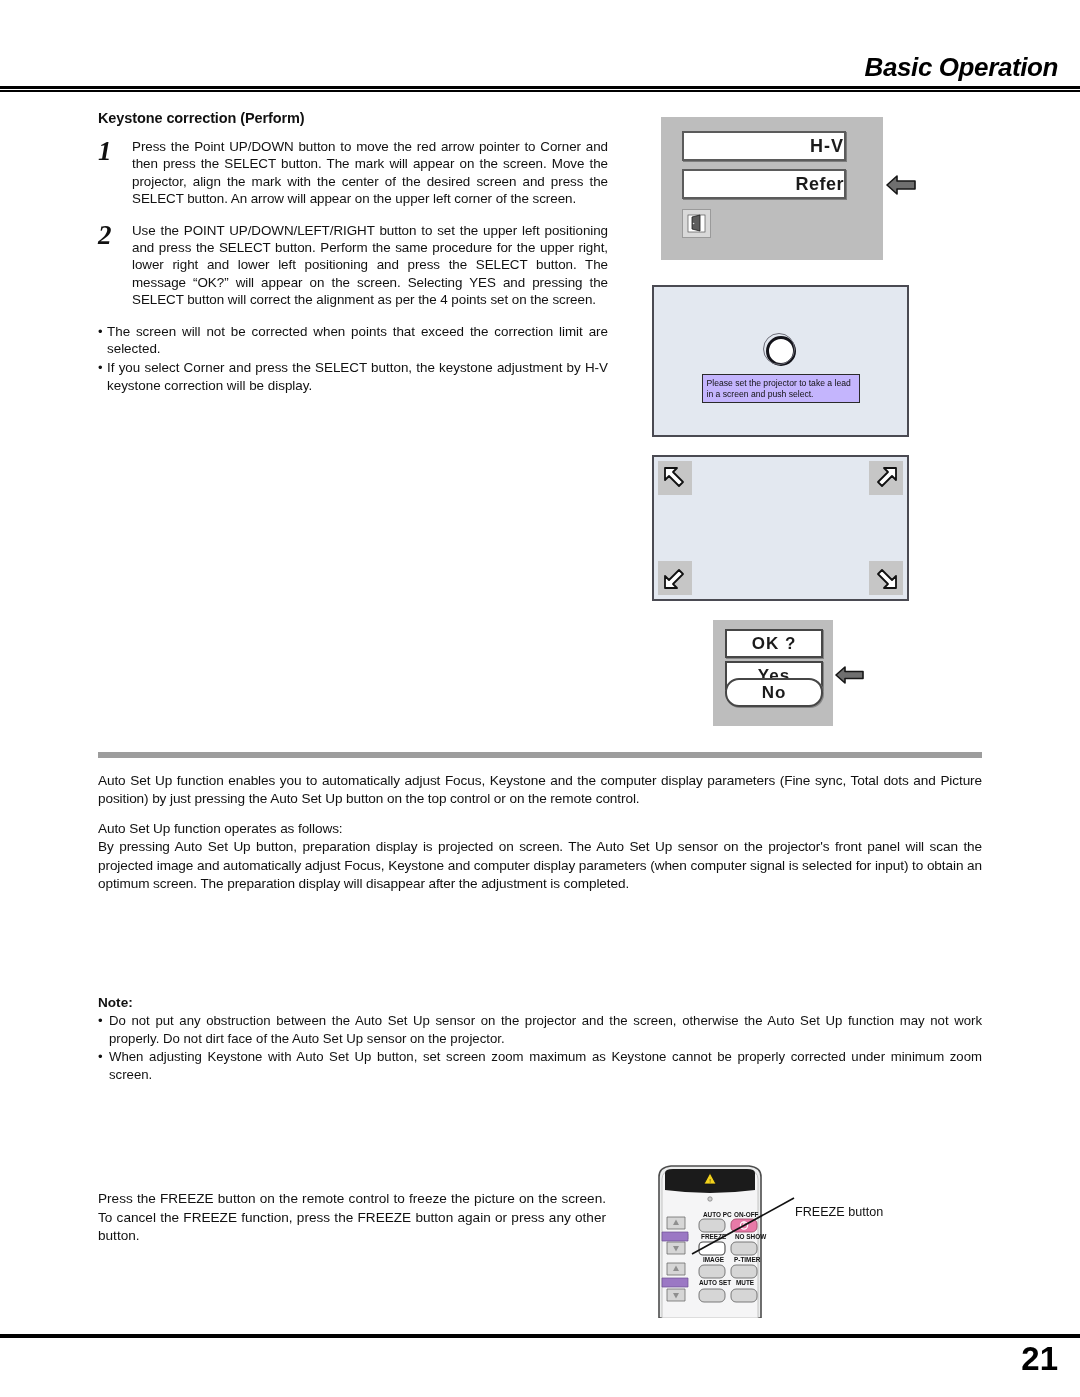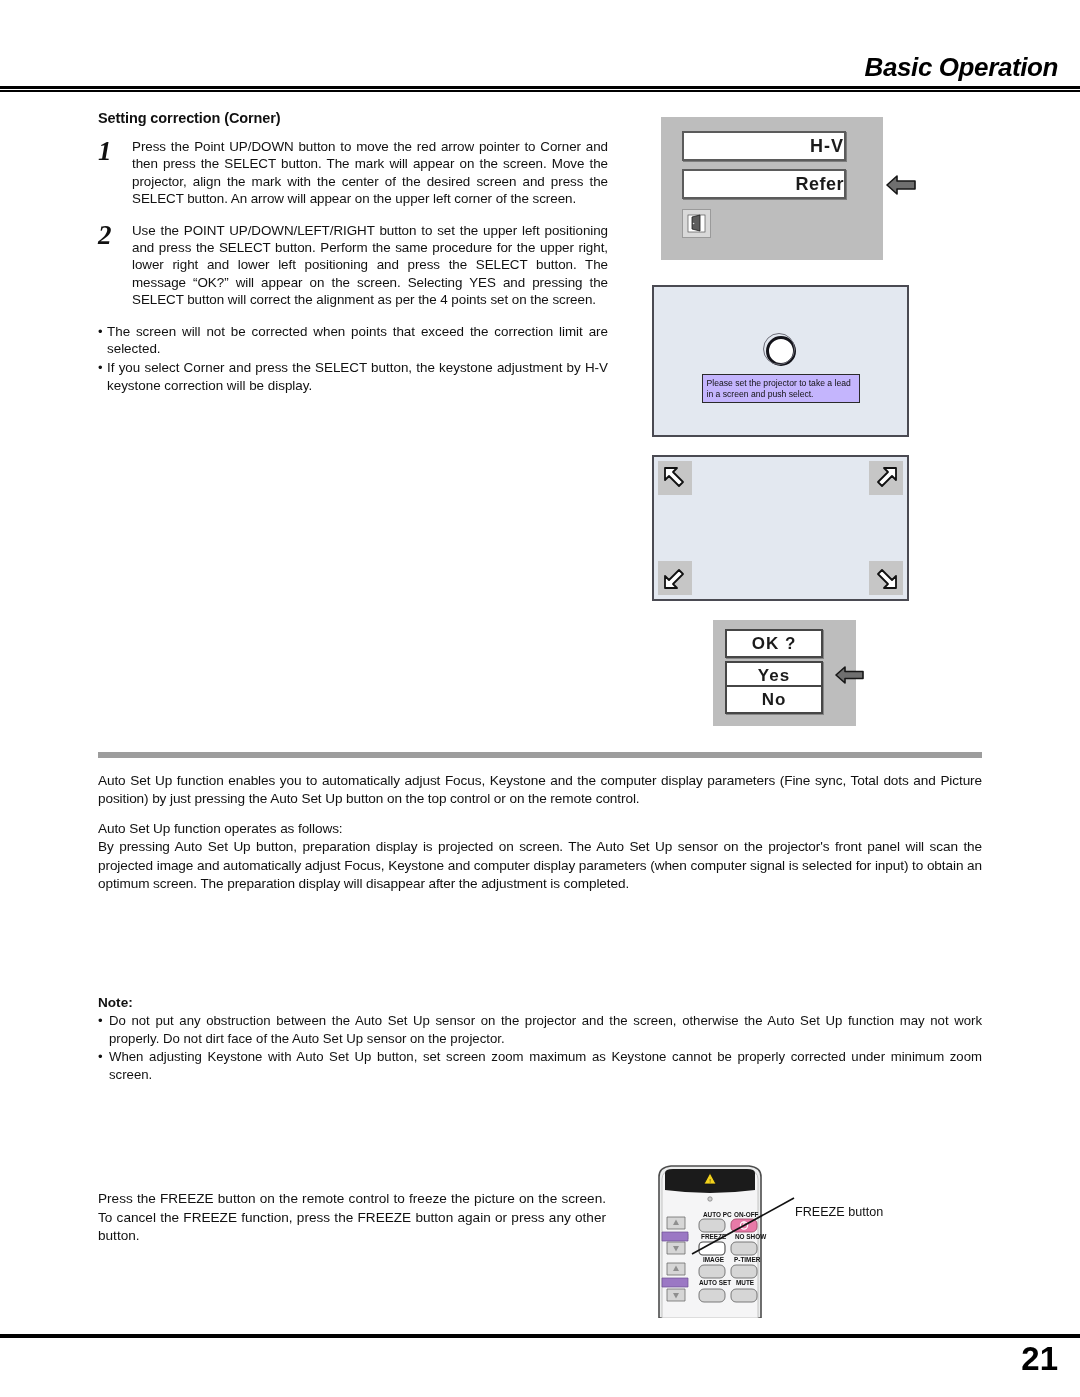--- a/index.html
+++ b/index.html
@@ -109,31 +109,31 @@
     position:absolute;width:34px;height:34px;background:#c6c6c6;
     display:flex;align-items:center;justify-content:center;
   }
   .cnr.tl{left:4px;top:4px;}
   .cnr.tr{right:4px;top:4px;}
   .cnr.bl{left:4px;bottom:4px;}
   .cnr.br{right:4px;bottom:4px;}
 
   
   .ok-panel{
-    background:#bdbdbd;width:143px;height:106px;position:relative;
+    background:#bdbdbd;width:120px;height:106px;position:relative;
   }
   .ok-item{
     position:absolute;left:12px;width:94px;height:25px;line-height:25px;
     background:#ffffff;border:2px solid #464646;
     text-align:center;font-weight:bold;font-size:17px;color:#1b1b1b;
     box-shadow:1px 1px 0 #868686;letter-spacing:1px;
   }
   .ok-item.q{top:9px;}
   .ok-item.yes{top:41px;}
-  .ok-item.no{top:65px;}
+  .ok-item.no{top:58px;border-radius:14px;}
 
   
   .sec{position:absolute;left:98px;width:884px;}
   .sec h2{
     margin:0;font-size:22px;font-style:italic;font-weight:bold;
     letter-spacing:-0.4px;color:#000;
   }
   .sec .bar{
     margin-top:4px;height:6px;background:#9d9d9d;width:884px;
   }
@@ -166,21 +166,21 @@
 
 <div class="page">
 
   <div class="hdr-title">Basic Operation</div>
   <div class="hdr-rule">
     <div class="r1"></div>
       <div class="r2"></div>
   </div>
 
   <div class="col-left">
-    <h3 class="sub">Setting correction (Corner)</h3>
+    <h3 class="sub">Keystone correction (Perform)</h3>
 
     <div class="step">
       <div class="step-num">1</div>
       <div class="step-body">Press the Point UP/DOWN button to move the red arrow pointer to Corner and then press the SELECT button. The mark will appear on the screen. Move the projector, align the mark with the center of the desired screen and press the SELECT button. An arrow will appear on the upper left corner of the screen.</div>
     </div>
 
     <div class="step">
       <div class="step-num">2</div>
       <div class="step-body">Use the POINT UP/DOWN/LEFT/RIGHT button to set the upper left positioning and press the SELECT button. Perform the same procedure for the upper right, lower right and lower left positioning and press the SELECT button. The message “OK?” will appear on the screen. Selecting YES and pressing the SELECT button will correct the alignment as per the 4 points set on the screen.</div>
     </div>

